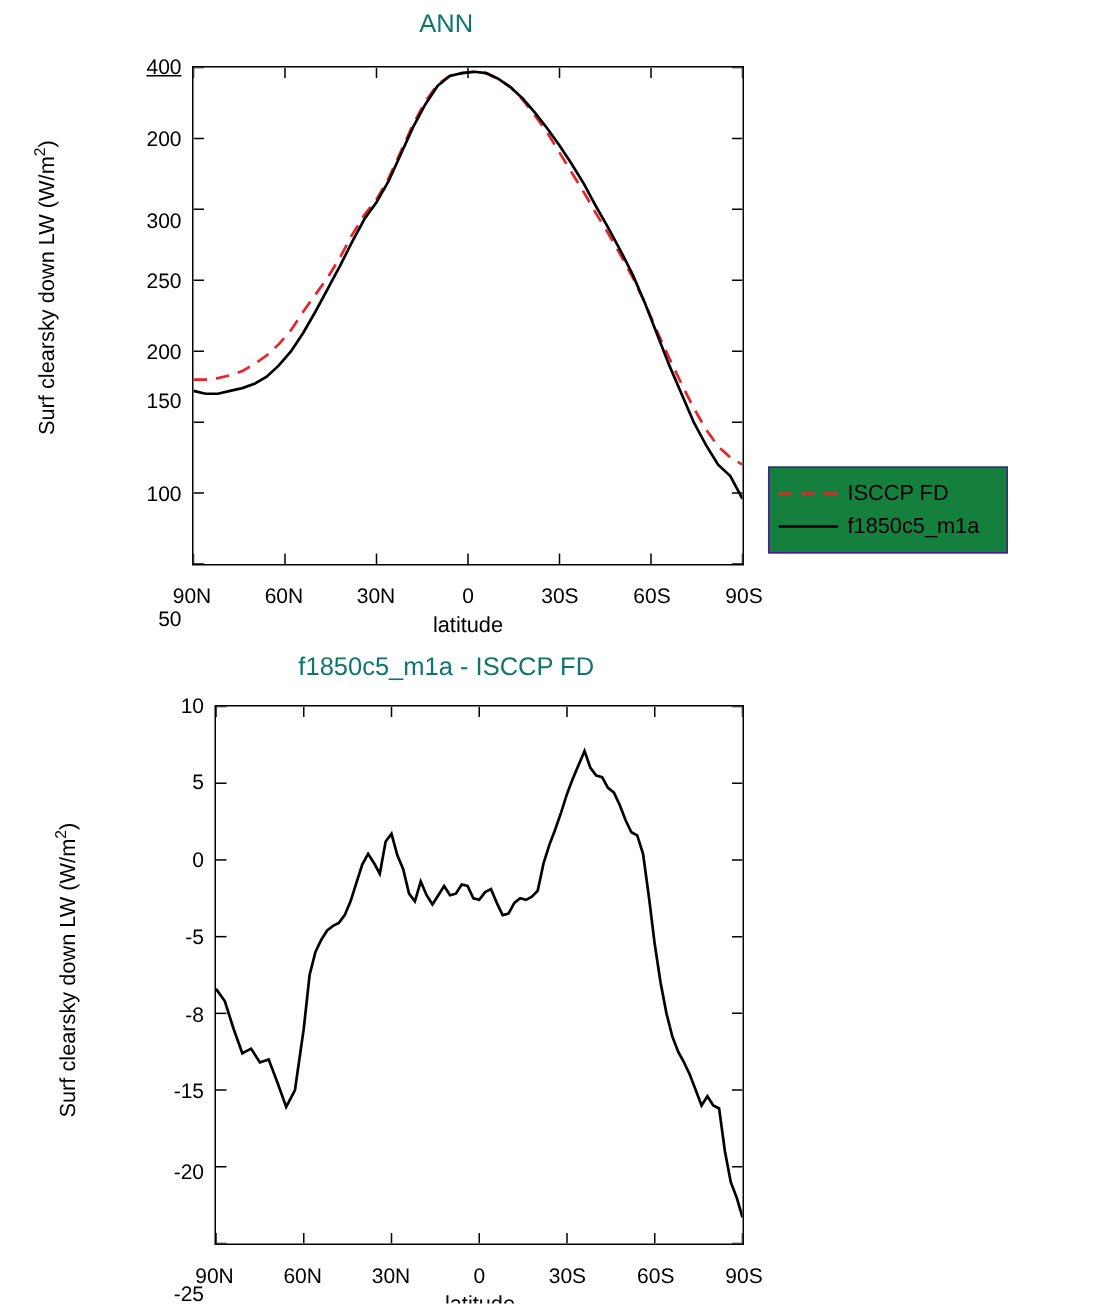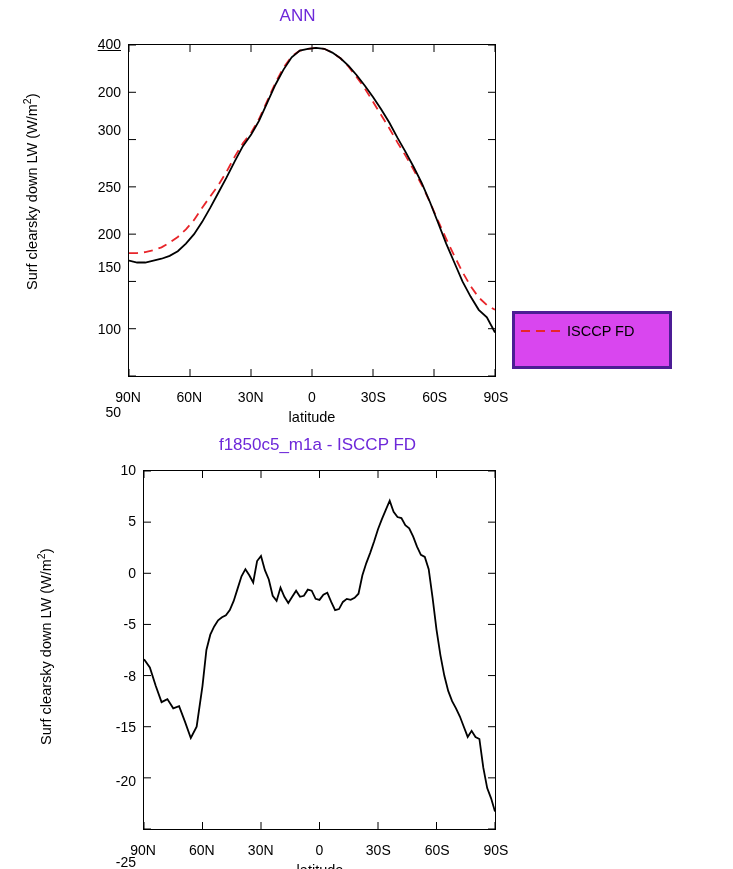--- a/index.html
+++ b/index.html
@@ -20,33 +20,32 @@
     left: 0;
     width: 733px;
   }
   #panel-top { top: 0; height: 430px; }
   #panel-bottom { top: 430px; height: 439px; }
 
   .chart-title {
     position: absolute;
     text-align: center;
     font-size: 17px;
-    color: #6d28d9;
+    color: #0f766e;
     white-space: nowrap;
   }
   #title-top {
     top: 6px;
     left: 0;
     width: 595px;
   }
   #title-bottom {
     top: 5px;
     left: 0;
     width: 595px;
-    margin-left: 20px;
   }
 
   .plot-area {
     position: absolute;
     border: 1px solid #000;
     box-sizing: border-box;
     background: #ffffff;
   }
   
   #plot-top {
@@ -88,22 +87,22 @@
     font-size: 14px;
     text-align: center;
     white-space: nowrap;
     transform: translateX(-50%);
   }
 
   svg { display: block; }
 
   .legend-box {
     position: absolute;
-    border: 3px solid #4c1d95;
-    background: #d946ef;
+    border: 1px solid #4c1d95;
+    background: #15803d;
     box-sizing: border-box;
     padding: 6px 8px 6px 6px;
   }
   #legend-top {
     left: 512px;
     top: 311px;
     width: 160px;
     height: 58px;
   }
   .legend-row {
@@ -129,21 +128,21 @@
 <div class="panel" id="panel-top">
 
   <div class="chart-title" id="title-top">ANN</div>
 
   <div class="axis-label-y" style="left:22px; top:290px;">
     <span>Surf clearsky down LW (W/m</span><sup>2</sup><span>)</span>
   </div>
 
   <div class="tick-y" style="left:83px; top:44px;  width:38px;text-decoration:underline;">400</div>
   <div class="tick-y" style="left:83px; top:91.6px; width:38px;">200</div>
-  <div class="tick-y" style="left:83px; top:130px; width:38px;">300</div>
+  <div class="tick-y" style="left:83px; top:147px; width:38px;">300</div>
   <div class="tick-y" style="left:83px; top:186.7px; width:38px;">250</div>
   <div class="tick-y" style="left:83px; top:234.3px; width:38px;">200</div>
   <div class="tick-y" style="left:83px; top:267px; width:38px;">150</div>
   <div class="tick-y" style="left:83px; top:329.4px; width:38px;">100</div>
   <div class="tick-y" style="left:83px; top:377px;  width:38px;margin-top:35px;">50</div>
 
   <div class="tick-x" style="left:128px; top:389px;">90N</div>
   <div class="tick-x" style="left:189.3px; top:389px;">60N</div>
   <div class="tick-x" style="left:250.7px; top:389px;">30N</div>
   <div class="tick-x" style="left:312px; top:389px;">0</div>
@@ -192,20 +191,26 @@
     </svg>
   </div>
 
   <div class="legend-box" id="legend-top">
     <div class="legend-row">
       <svg class="legend-swatch" viewBox="0 0 40 12">
         <line x1="0" y1="6" x2="40" y2="6" stroke="#e8252a" stroke-width="1.8" stroke-dasharray="9,6"></line>
       </svg>
       <span class="legend-text">ISCCP FD</span>
     </div>
+    <div class="legend-row">
+      <svg class="legend-swatch" viewBox="0 0 40 12">
+        <line x1="0" y1="6" x2="40" y2="6" stroke="#000000" stroke-width="1.8"></line>
+      </svg>
+      <span class="legend-text">f1850c5_m1a</span>
+    </div>
   </div>
 </div>
 
 <div class="panel" id="panel-bottom">
 
   <div class="chart-title" id="title-bottom">f1850c5_m1a - ISCCP FD</div>
 
   <div class="axis-label-y" style="left:36px; top:315px;">
     <span>Surf clearsky down LW (W/m</span><sup>2</sup><span>)</span>
   </div>

